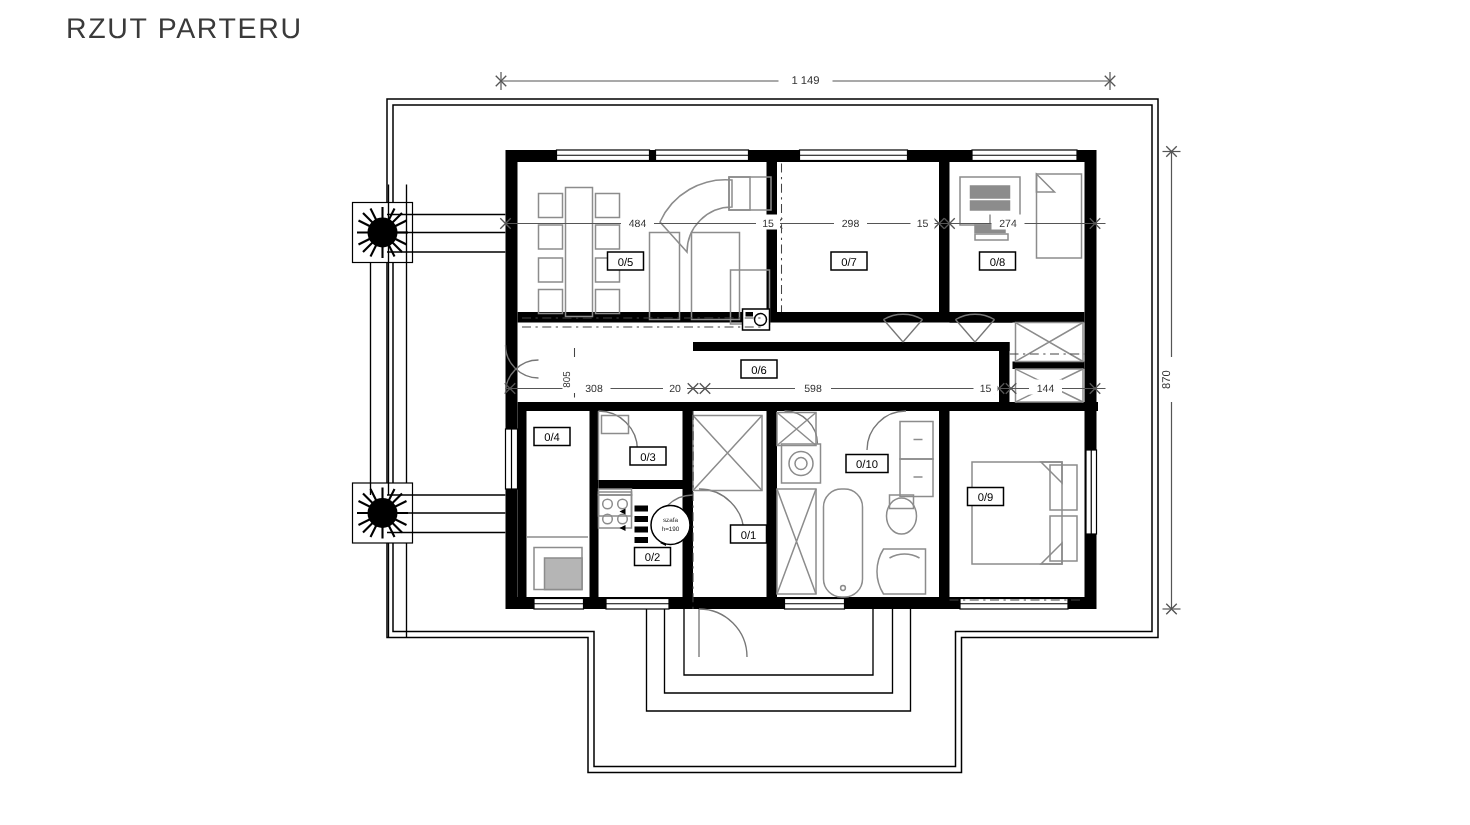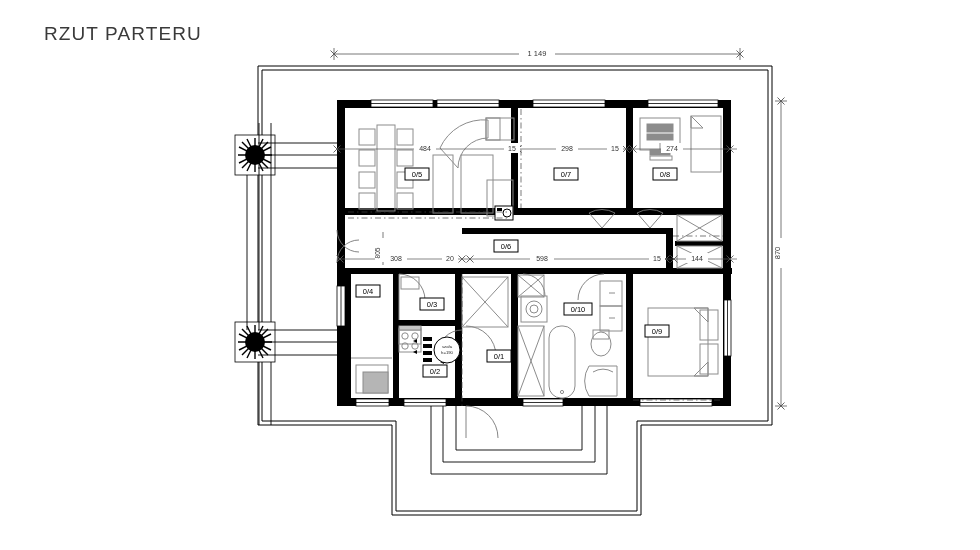--- a/index.html
+++ b/index.html
@@ -2,21 +2,21 @@
 <html><head>
 <meta charset="utf-8">
 <style>
   html,body{margin:0;padding:0;}
   body{
     width:980px;height:550px;background:#ffffff;overflow:hidden;
     font-family:"Liberation Sans", sans-serif;
     color:#1a1a1a;position:relative;
   }
   #title{
-    position:absolute;left:44px;top:23px;
+    position:absolute;left:44px;top:9px;
     font-size:19px;letter-spacing:1.1px;color:#3a3a3a;font-weight:400;
   }
   #plan{position:absolute;left:0;top:0;width:980px;height:550px;}
   .lbl{font-family:"Liberation Sans", sans-serif;}
 </style>
 </head>
 <body>
 
 <div id="title">RZUT PARTERU</div>
 

